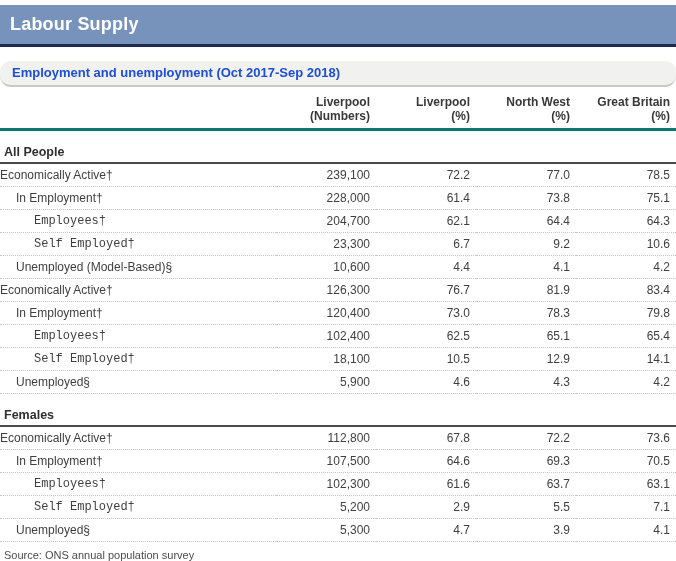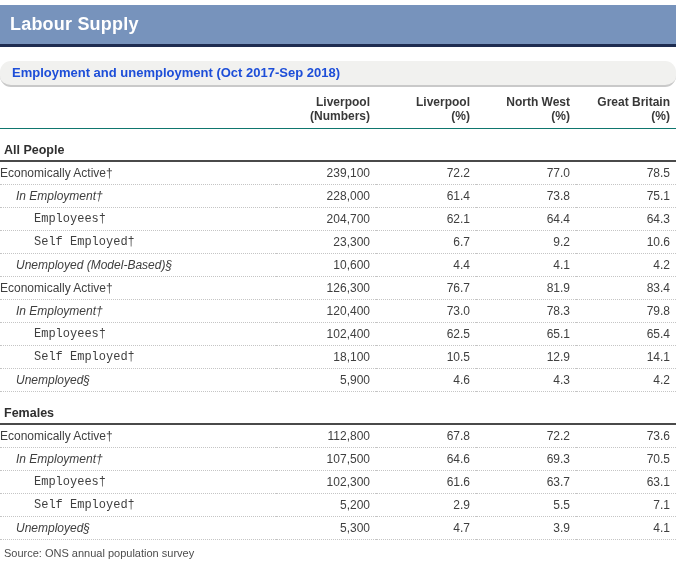--- a/index.html
+++ b/index.html
@@ -37,35 +37,35 @@
   table {
     width:100%; border-collapse:collapse; table-layout:fixed;
     font-size:12px; color:#3f3f3f; margin-top:6px;
   }
   col.c-label { width:auto; }
   col.c-num { width:100px; }
   thead th {
     font-weight:bold; text-align:right; vertical-align:bottom;
     color:#383838; line-height:14px;
     padding:2px 6px 5px 0;
-    border-bottom:1px solid #0f766e;
+    border-bottom:3px solid #0f766e;
   }
   thead th .hline { display:block; }
   td.section-title {
     font-weight:bold; color:#2f2f2f; font-size:12.5px;
     border-bottom:2px solid #4a4a4a;
     padding:14px 0 3px 4px;
   }
   tr.data-row td {
     border-bottom:1px dotted #c5c5c5;
     padding-top:4px; padding-bottom:4px;
   }
   td.label { text-align:left; }
   td.label.indent-0 { padding-left:0; }
-  td.label.indent-1 { padding-left:16px;font-style:italic; }
+  td.label.indent-1 { padding-left:16px; }
   td.label.indent-2 { padding-left:34px;font-family:Liberation Mono, monospace; }
   td.num { text-align:right; padding-right:6px; }
 
   
   .source {
     font-size:11px; color:#4c4c4c;
     padding:7px 0 2px 4px;
   }
 </style>
 </head>

